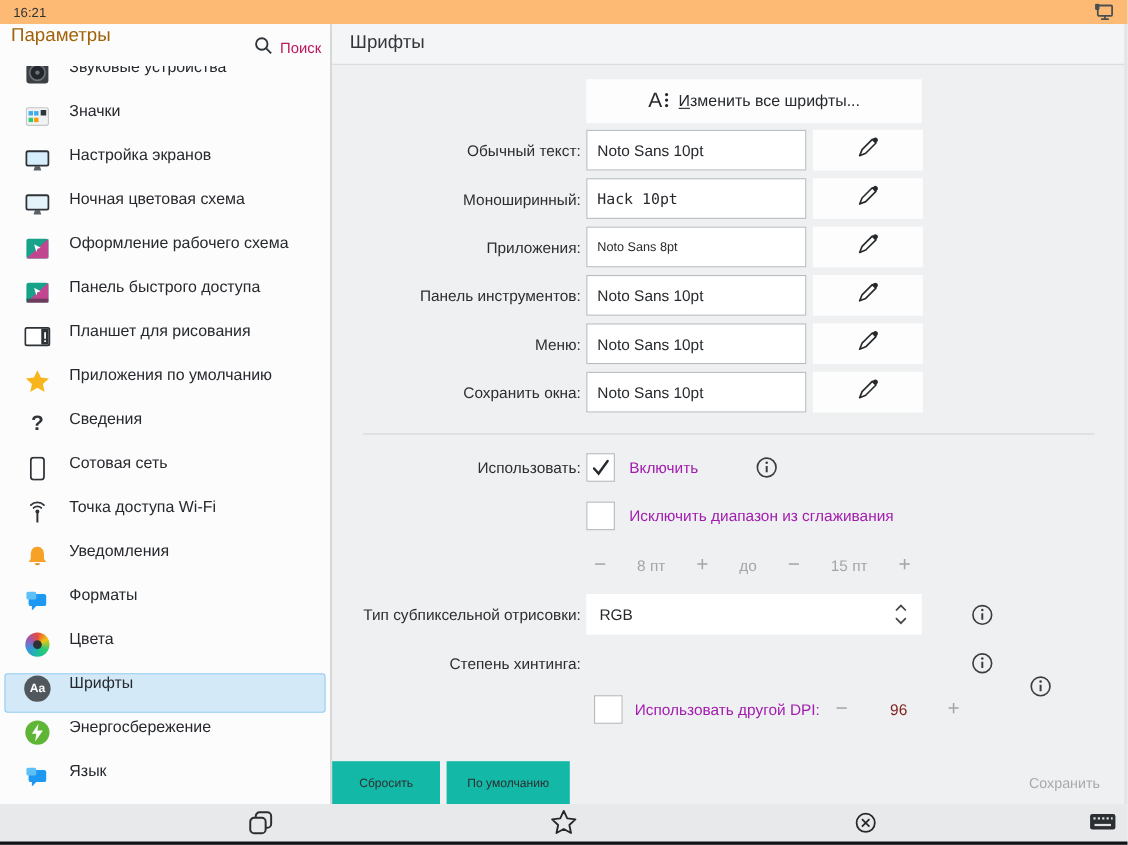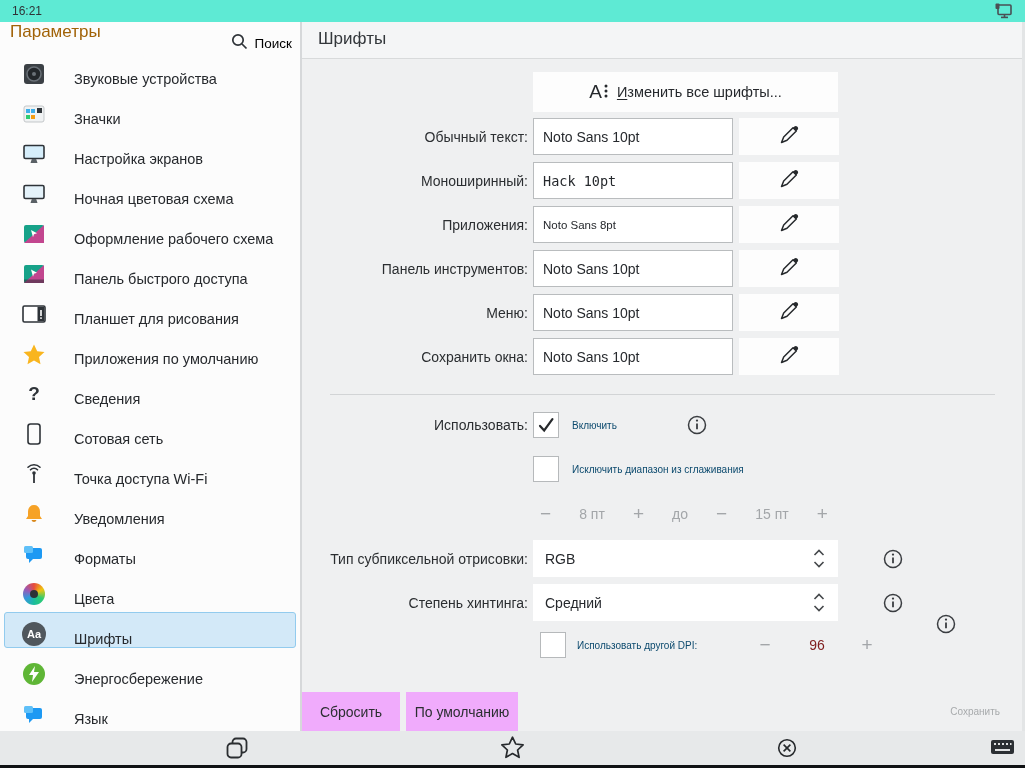--- a/index.html
+++ b/index.html
@@ -4,32 +4,32 @@
 <style>
   * { box-sizing: border-box; }
   html,body { margin:0; padding:0; }
   body {
     width:1025px; height:768px; position:relative; overflow:hidden;
     font-family:"Liberation Sans", sans-serif; background:#eff0f1; color:#2b2e31;
     -webkit-font-smoothing:antialiased;
   }
 
   
-  .statusbar { position:absolute; left:0; top:0; right:0; height:22px; background:#5eead4; }
+  .statusbar { position:absolute; left:0; top:0; right:0; height:22px; background:#fdba74; }
   .status-time { position:absolute; left:12px; top:4px; font-size:12px; color:#2f3337; }
   .status-display { position:absolute; right:12px; top:3px; }
 
   
   .sidebar { position:absolute; left:0; top:22px; width:300px; bottom:37px; background:#fcfcfc; }
   .sidebar-header { position:absolute; left:0; top:0; right:0; height:38px; background:#fcfcfc; }
   .sidebar-title { position:absolute; left:10px; top:0; font-size:17px; color:#a16207;text-align:right; }
-  .search-box { position:absolute; right:8px; top:11px; display:flex; align-items:center; gap:7px; font-size:13.5px; color:#000000; cursor:pointer; }
+  .search-box { position:absolute; right:8px; top:11px; display:flex; align-items:center; gap:7px; font-size:13.5px; color:#be185d; cursor:pointer; }
   .v-divider { position:absolute; left:300px; top:22px; width:2px; bottom:37px; background:#d6d8da; }
 
-  .side-item { position:absolute; left:4px; width:292px; height:36px; display:flex; align-items:flex-end; cursor:pointer; border:1px solid transparent; border-radius:3px;gap:11px; }
+  .side-item { position:absolute; left:4px; width:292px; height:36px; display:flex; align-items:flex-start; cursor:pointer; border:1px solid transparent; border-radius:3px; }
   .side-item .icn { width:26px; height:26px; margin-left:16px; display:flex; align-items:center; justify-content:center; flex:0 0 auto; }
   .side-item .lbl { margin-left:16px; font-size:14.5px; color:#26292d; white-space:nowrap; }
   .side-item.selected { background:#d3e9f8; border-color:#92cbee; }
 
   .circle-badge { width:24px; height:24px; border-radius:50%; background:#50575d; color:#fff;
     font-size:11px; font-weight:bold; display:flex; align-items:center; justify-content:center; }
   .energy-badge { width:22px; height:22px; border-radius:50%; background:#5fb636; display:flex; align-items:center; justify-content:center; }
   .color-wheel { width:22px; height:22px; border-radius:50%; position:relative;
     background:conic-gradient(#e74c3c,#f1c40f,#2ecc71,#1abc9c,#3498db,#9b59b6,#e74c3c); }
   .color-wheel::after { content:""; position:absolute; left:7px; top:7px; width:8px; height:8px; border-radius:50%; background:#2d3136; }
@@ -50,36 +50,36 @@
   .f-label { position:absolute; left:0; width:226px; height:37px; display:flex; align-items:center; justify-content:flex-end; font-size:14px; color:#2b2e31; white-space:nowrap; }
   .f-input { position:absolute; left:231px; width:200px; height:37px; background:#ffffff; border:1px solid #b9bcbe;
     display:flex; align-items:center; padding-left:9px; font-size:14px; color:#26292d; }
   .f-input.mono { font-family:"DejaVu Sans Mono", monospace; font-size:13.5px; }
   .f-input.small { font-size:11.5px; }
   .edit-btn { position:absolute; left:437px; width:100px; height:37px; background:#fdfdfd; display:flex; align-items:center; justify-content:center; cursor:pointer; }
 
   .h-sep { position:absolute; left:28px; top:372px; width:665px; height:1px; background:#d2d4d6; }
 
   .cb { position:absolute; width:26px; height:26px; background:#ffffff; border:1px solid #b6b9bb; display:flex; align-items:center; justify-content:center; cursor:pointer; }
-  .cb-lbl { position:absolute; height:26px; display:flex; align-items:center; font-size:10px; color:#0c4a6e; white-space:nowrap; }
+  .cb-lbl { position:absolute; height:26px; display:flex; align-items:center; font-size:14px; color:#a21caf; white-space:nowrap; }
   .aa-label { position:absolute; left:0; width:226px; height:26px; top:390px; display:flex; align-items:center; justify-content:flex-end; font-size:14px; }
 
   .info-icn { position:absolute; width:20px; height:20px; cursor:pointer; }
 
   .range-row { position:absolute; left:238px; top:480px; width:288px; height:24px; display:flex; align-items:center; justify-content:space-between; color:#a3a6a9; font-size:14px; }
   .range-row .sign { font-size:19px; line-height:18px; }
 
   .combo { position:absolute; left:231px; width:305px; height:37px; background:#ffffff; display:flex; align-items:center; padding-left:12px; font-size:14px; color:#26292d; cursor:pointer; }
   .combo .chev { position:absolute; right:11px; top:6px; }
 
   .spin-sign { position:absolute; width:22px; height:26px; display:flex; align-items:center; justify-content:center; color:#a3a6a9; font-size:19px; }
   .spin-val  { position:absolute; width:40px; height:26px; display:flex; align-items:center; justify-content:center; color:#7f1d1d; font-size:14px; }
 
-  .btn { position:absolute; top:670px; height:39px; background:#f0abfc; display:flex; align-items:center; justify-content:center; font-size:14px; color:#2b2e31; cursor:pointer; }
-  .save-lbl { position:absolute; top:670px; left:598px; width:100px; height:39px; display:flex; align-items:center; justify-content:flex-end; font-size:10px; color:#a7aaac; }
+  .btn { position:absolute; top:670px; height:39px; background:#14b8a6; display:flex; align-items:center; justify-content:center; font-size:11px; color:#2b2e31; cursor:pointer; }
+  .save-lbl { position:absolute; top:670px; left:598px; width:100px; height:39px; display:flex; align-items:center; justify-content:flex-end; font-size:13px; color:#a7aaac; }
 
   
   .bottombar { position:absolute; left:0; top:731px; right:0; height:34px; background:#e7e9ea; }
   .bb-icn { position:absolute; cursor:pointer; }
   .blackstrip { position:absolute; left:0; top:765px; right:0; height:3px; background:#101214; }
 </style>
 </head>
 <body>
 
 <div class="statusbar">
@@ -412,29 +412,20 @@
   </div>
   <span class="info-icn" style="left:581px; top:527px">
     <svg width="20" height="20" viewBox="0 0 20 20">
         <circle cx="10" cy="10" r="8.5" fill="none" stroke="#3a3d41" stroke-width="1.5"></circle>
         <line x1="10" y1="8.6" x2="10" y2="14.3" stroke="#3a3d41" stroke-width="1.8"></line>
         <circle cx="10" cy="5.6" r="1.15" fill="#3a3d41"></circle>
       </svg>
   </span>
 
   <div class="f-label" style="top:562px">Степень хинтинга:</div>
-  <div class="combo" style="top:562px">
-    <span>Средний</span>
-    <span class="chev">
-      <svg width="16" height="25" viewBox="0 0 16 25">
-          <path d="M3.5 9 L8 4.5 L12.5 9" fill="none" stroke="#45484b" stroke-width="1.6"></path>
-          <path d="M3.5 16 L8 20.5 L12.5 16" fill="none" stroke="#45484b" stroke-width="1.6"></path>
-        </svg>
-    </span>
-  </div>
   <span class="info-icn" style="left:581px; top:571px">
     <svg width="20" height="20" viewBox="0 0 20 20">
         <circle cx="10" cy="10" r="8.5" fill="none" stroke="#3a3d41" stroke-width="1.5"></circle>
         <line x1="10" y1="8.6" x2="10" y2="14.3" stroke="#3a3d41" stroke-width="1.8"></line>
         <circle cx="10" cy="5.6" r="1.15" fill="#3a3d41"></circle>
       </svg>
   </span>
 
   <div class="cb" style="left:238px; top:610px"></div>
   <div class="cb-lbl" style="left:275px; top:610px">Использовать другой DPI:</div>

